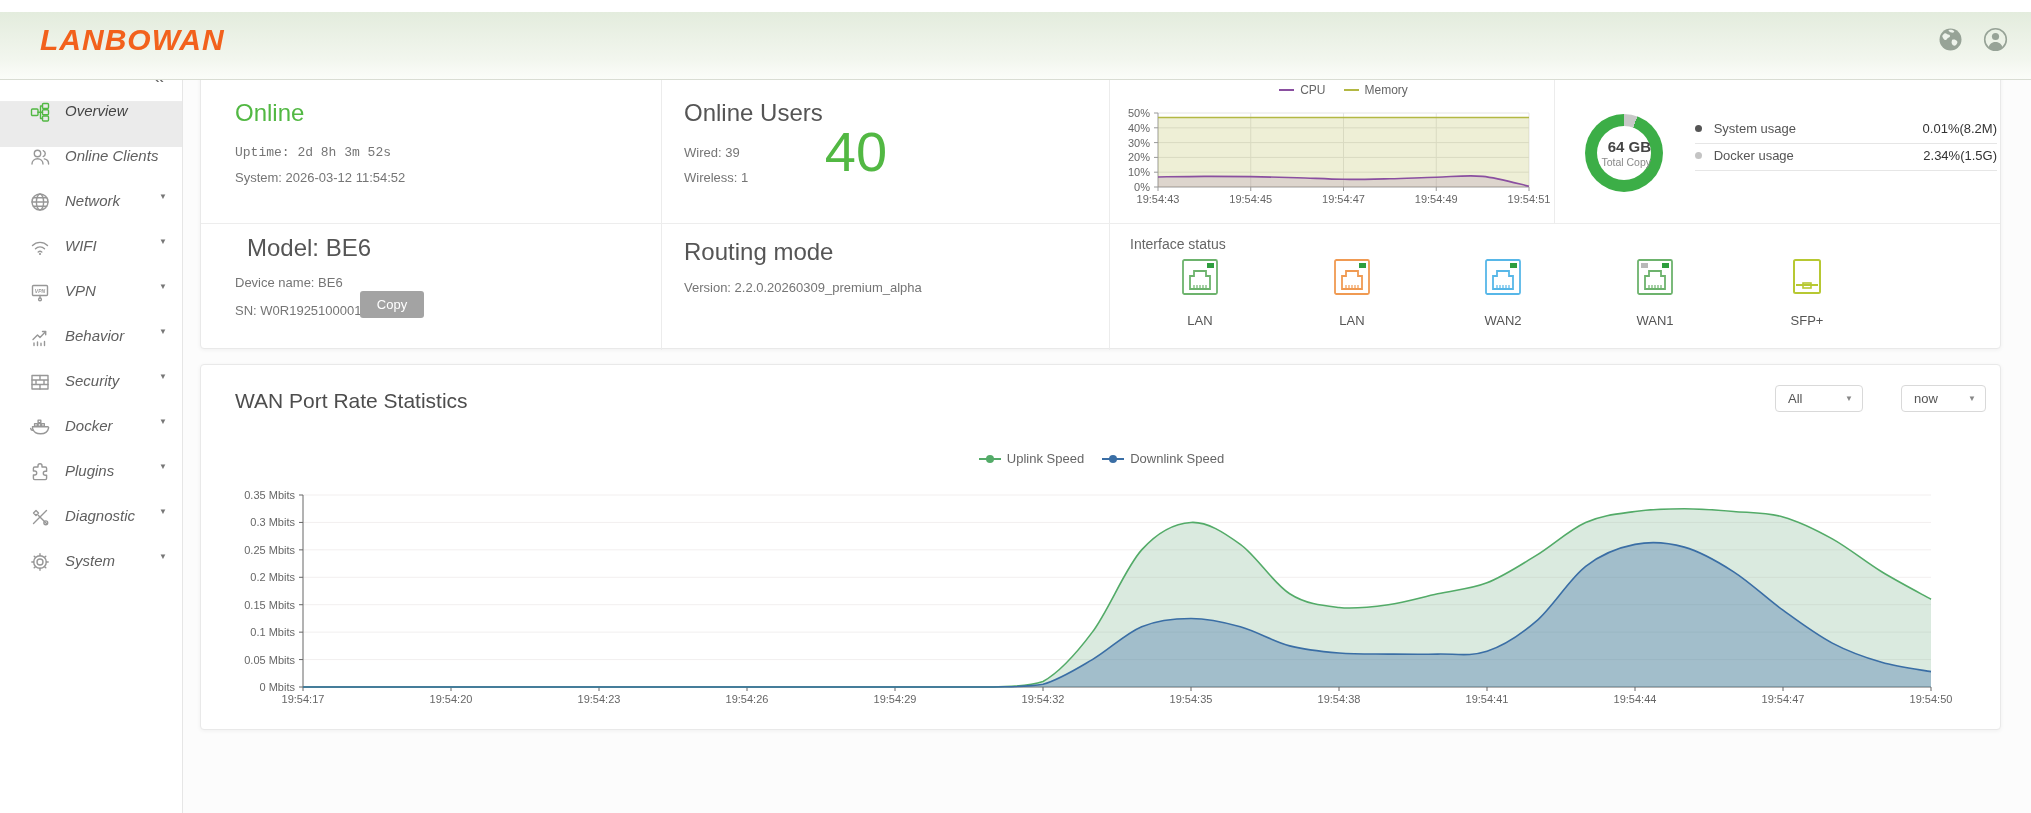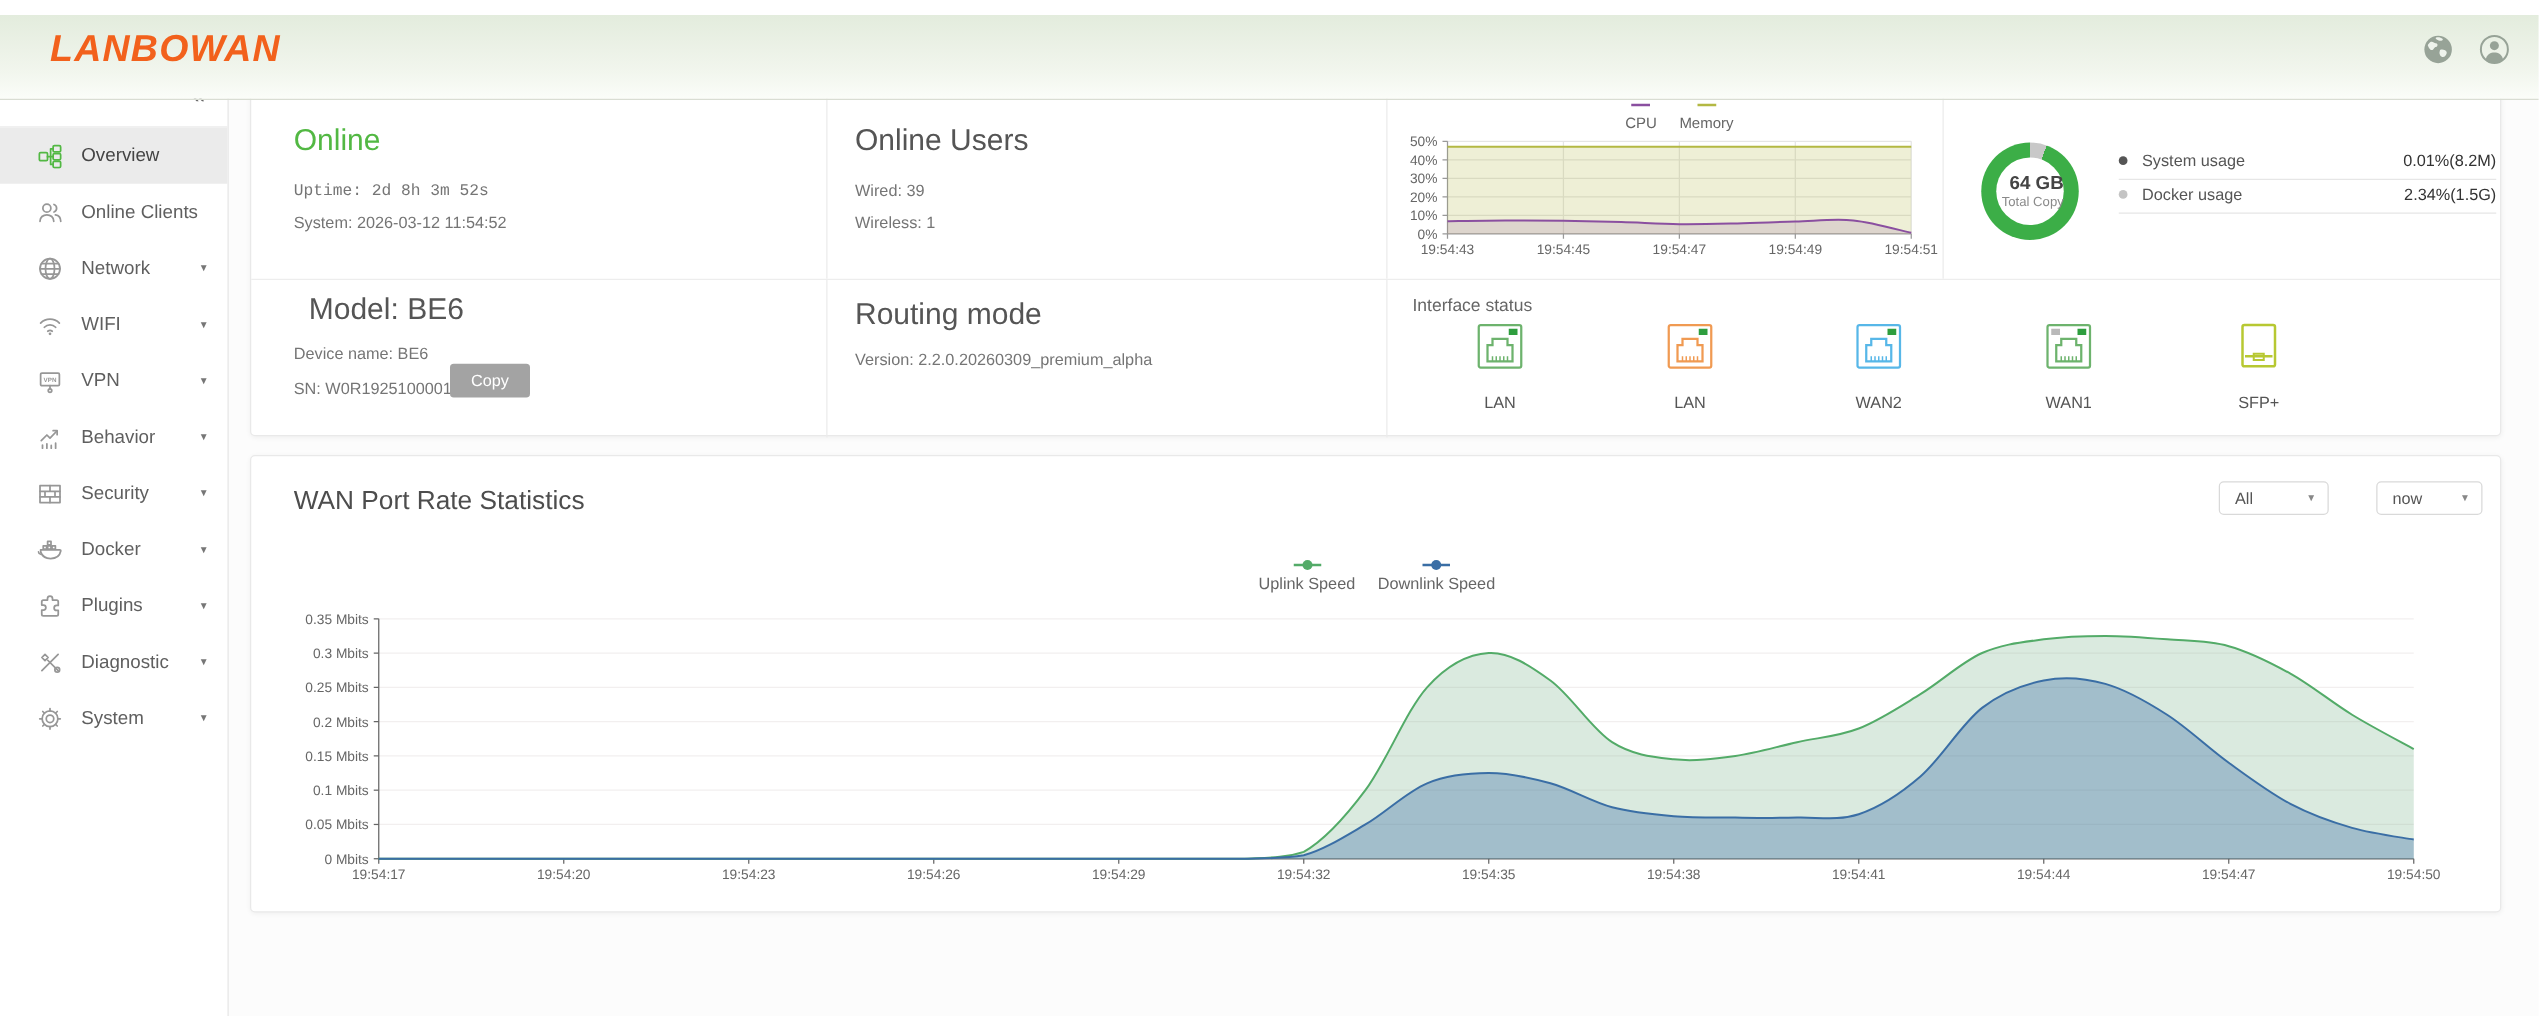--- a/index.html
+++ b/index.html
@@ -14,21 +14,21 @@
   .logo { position:absolute; left:40px; top:11px; font-size:30px; font-weight:800;
     font-style:italic; color:#f2611c; letter-spacing:1px; }
   .hdr-icons { position:absolute; right:22px; top:14px; display:flex; gap:18px; align-items:center; }
   .hdr-ic { width:27px; height:27px; display:inline-block; cursor:pointer; }
 
   
   aside { position:absolute; left:0; top:54px; width:183px; height:759px;
     background:#fff; border-right:1px solid #e6e6e6; z-index:4; }
   .sb-top { height:48px; border-bottom:1px solid #ececec; position:relative; }
   .sb-collapse { position:absolute; right:18px; top:12px; font-size:19px; color:#666; cursor:pointer; }
-  .sb-item { position:relative; height:45px; display:flex; align-items:center; cursor:pointer; color:#5f5f5f; }
+  .sb-item { position:relative; height:45px; display:flex; align-items:flex-start; cursor:pointer; color:#5f5f5f;font-style:italic; }
   .sb-item.active { background:#ebebeb; color:#444; }
   .sb-ic { width:20px; height:20px; margin-left:30px; color:#979797; flex:0 0 auto; }
   .sb-item.active .sb-ic { color:#52b843; }
   .sb-ic svg { width:20px; height:20px; display:block; }
   .sb-label { margin-left:15px; font-size:15px; }
   .sb-caret { position:absolute; right:15px; font-size:8px; color:#555; opacity:.8; }
 
   
   main { position:absolute; left:183px; top:54px; right:0; bottom:0; background:#fcfcfc; }
   .card { position:absolute; left:17px; width:1801px; background:#fff;
@@ -47,21 +47,21 @@
   .sec-title { position:absolute; font-size:24px; color:#555; }
   .green { color:#52b843; }
   .sub { position:absolute; font-size:13px; color:#757575; }
 
   .count-big { position:absolute; left:94px; top:48px; width:200px; text-align:center;
     font-size:56px; color:#52b843; }
 
   
   .legend { position:absolute; display:flex; gap:18px; justify-content:center; align-items:center;
     font-size:12px; color:#666; }
-  .lg-item { display:flex; align-items:center; gap:6px; cursor:pointer;flex-direction:column; }
+  .lg-item { display:flex; align-items:center; gap:6px; cursor:pointer; }
   .lg-dash { width:15px; height:2px; display:inline-block; }
   .lg-line { width:22px; height:2px; display:inline-block; position:relative; }
   .lg-dot { position:absolute; left:7px; top:-3px; width:8px; height:8px; border-radius:50%; display:inline-block; }
 
   
   .donut { position:absolute; left:30px; top:43px; width:78px; height:78px; border-radius:50%; }
   .donut-hole { position:absolute; left:12px; top:12px; width:54px; height:54px; border-radius:50%;
     background:#fff; display:flex; flex-direction:column; align-items:flex-end; justify-content:center; }
   .donut-v { font-size:15px; font-weight:bold; color:#444; }
   .donut-s { font-size:10.5px; color:#8a8a8a; margin-top:1px; }
@@ -255,20 +255,21 @@
       <div class="row1">
         <div class="col c1">
           <div class="sec-title green" style="left:34px;top:28px;">Online</div>
           <div class="sub" style="left:34px;top:74px;font-family:Liberation Mono, monospace;">Uptime: 2d 8h 3m 52s</div>
           <div class="sub" style="left:34px;top:99px;">System: 2026-03-12 11:54:52</div>
         </div>
         <div class="col c2 bl">
           <div class="sec-title" style="left:22px;top:28px;font-size:24px;">Online Users</div>
           <div class="sub" style="left:22px;top:74px;">Wired: 39</div>
           <div class="sub" style="left:22px;top:99px;">Wireless: 1</div>
+          <div class="count-big">40</div>
         </div>
         <div class="col c3 bl">
           <div class="legend" id="cpu-legend">
               <span class="lg-item">
                 <span class="lg-dash" style="background:#8a4fa0"></span>
                 <span>CPU</span>
               </span>
               <span class="lg-item">
                 <span class="lg-dash" style="background:#b3b843"></span>
                 <span>Memory</span>

